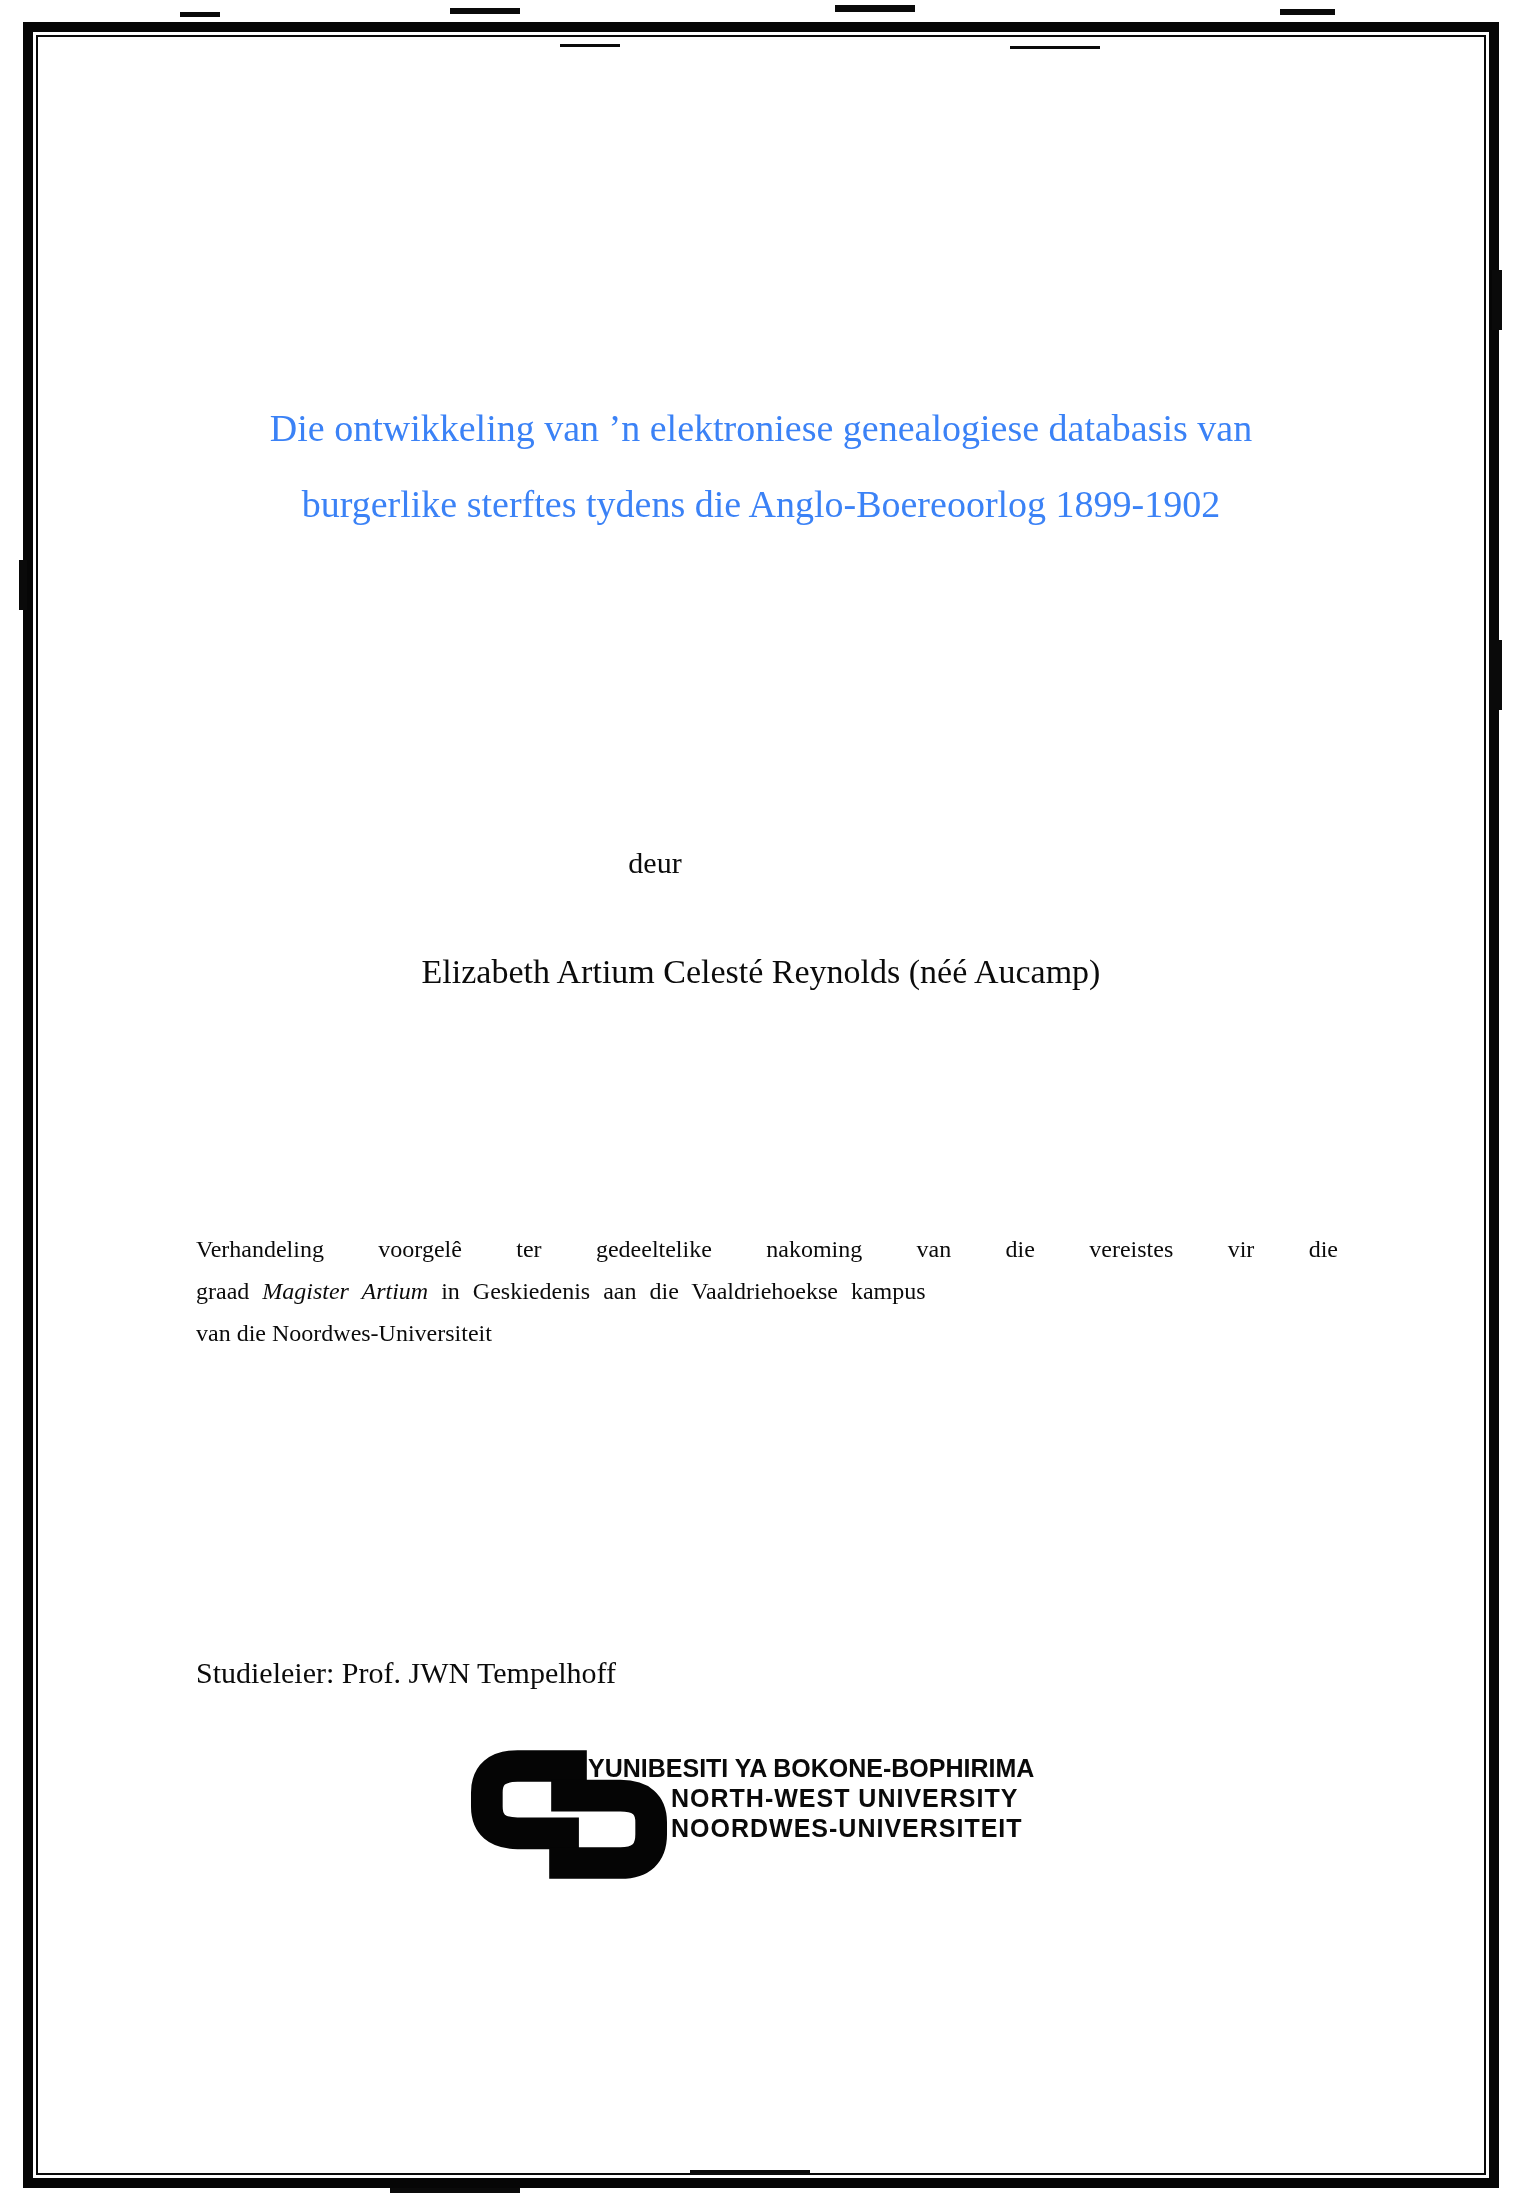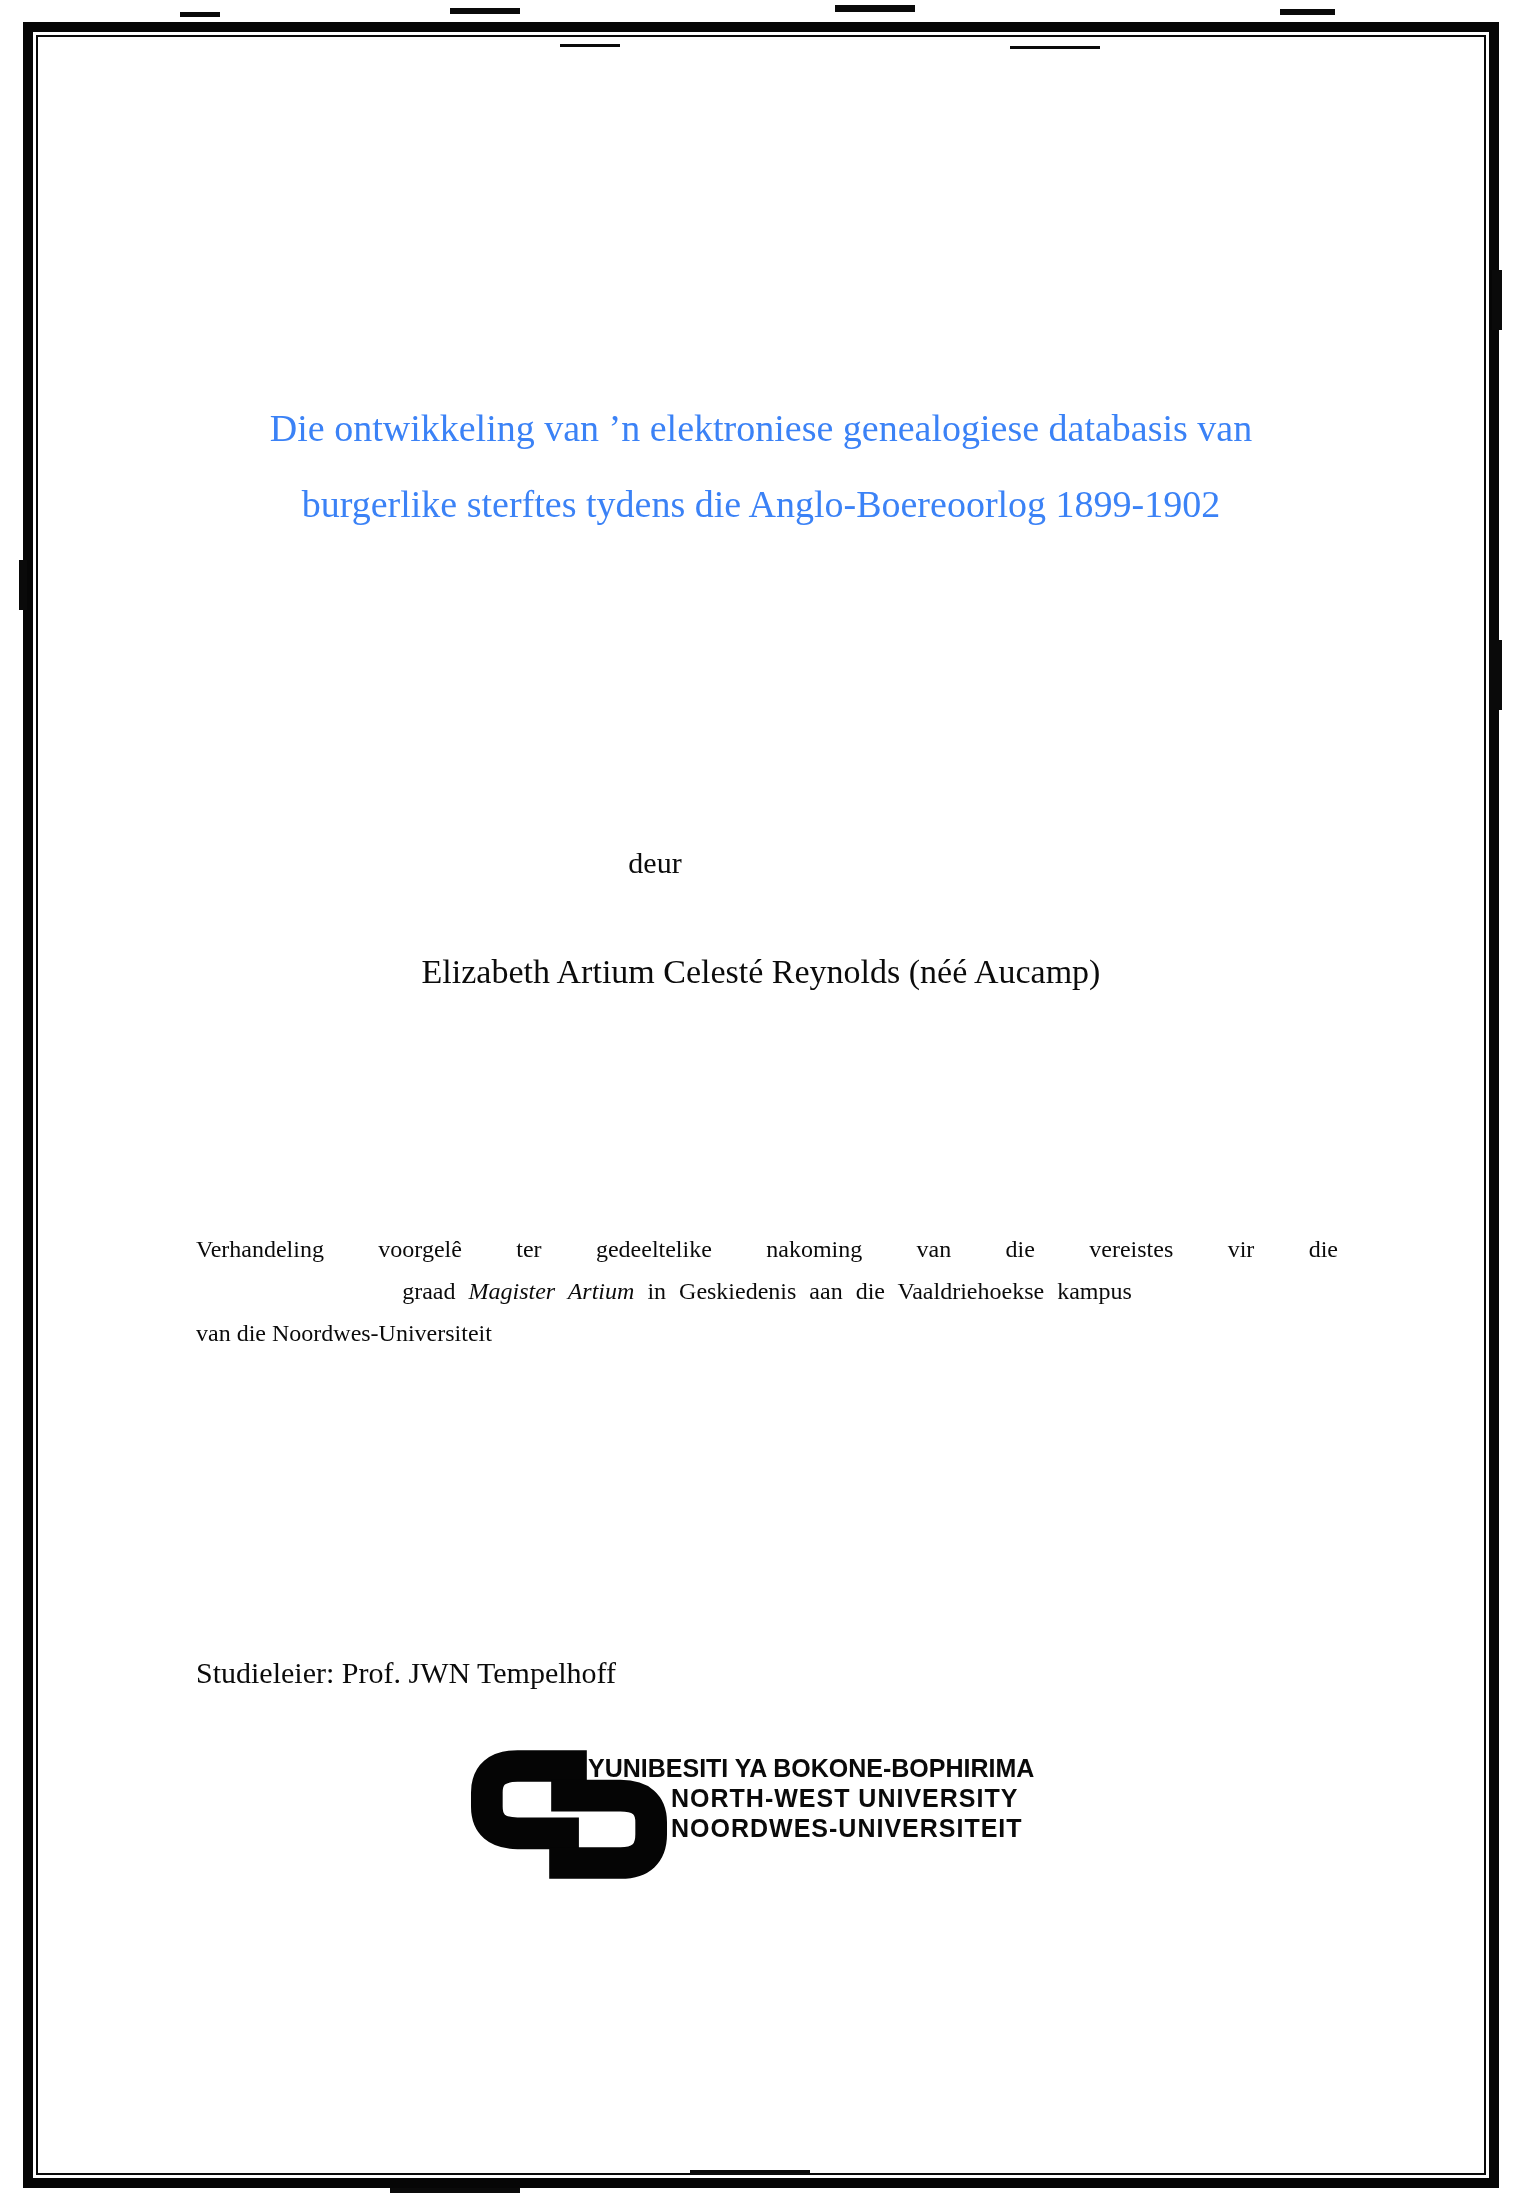--- a/index.html
+++ b/index.html
@@ -62,21 +62,21 @@
     position: absolute;
     left: 196px; top: 1228px;
     width: 1142px;
     font-size: 24px;
     line-height: 42px;
   }
   .statement .line-justified {
     text-align: justify;
     text-align-last: justify;
   }
-  .statement .line-wide { word-spacing: 7px; text-align: center; }
+  .statement .line-wide { word-spacing: 7px; }
   .statement .italic { font-style: italic; }
   .supervisor-block {
     position: absolute;
     left: 196px; top: 1650px;
     font-size: 30px;
     line-height: 46px;
   }
   .supervisor-block .date-line { margin-top: 10px; }
 
   .logo-block {

